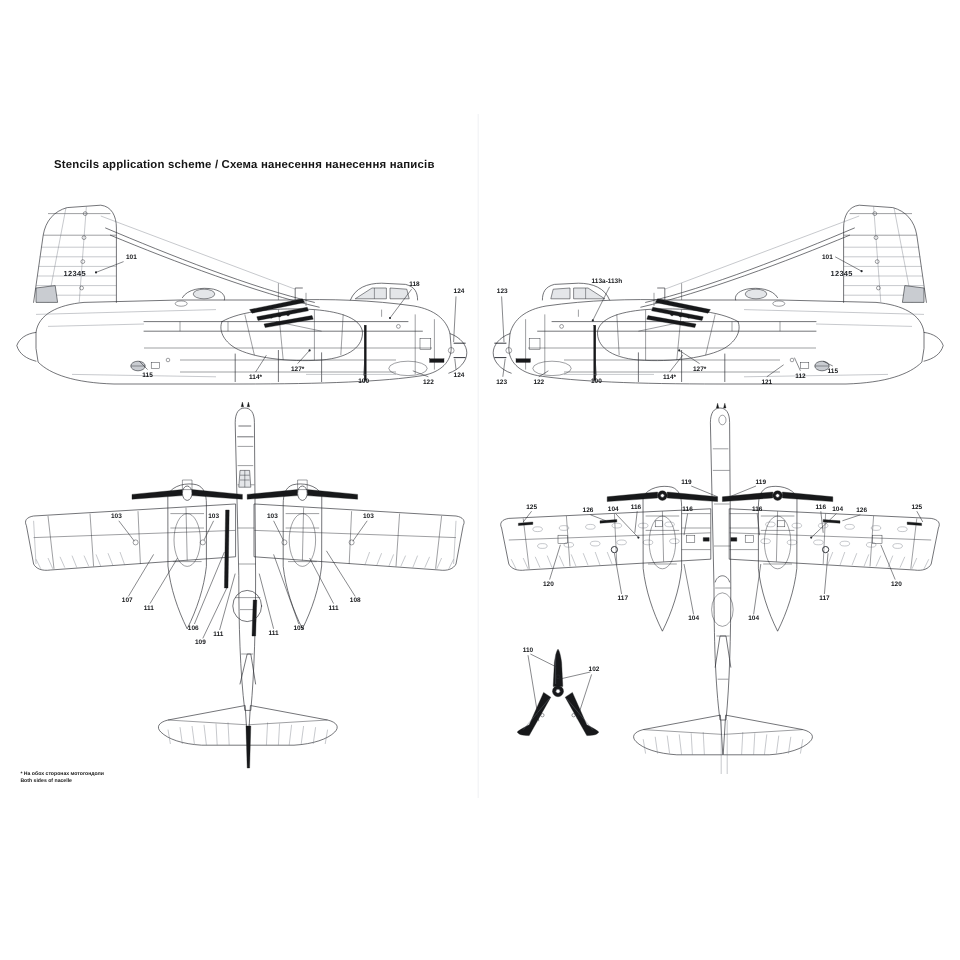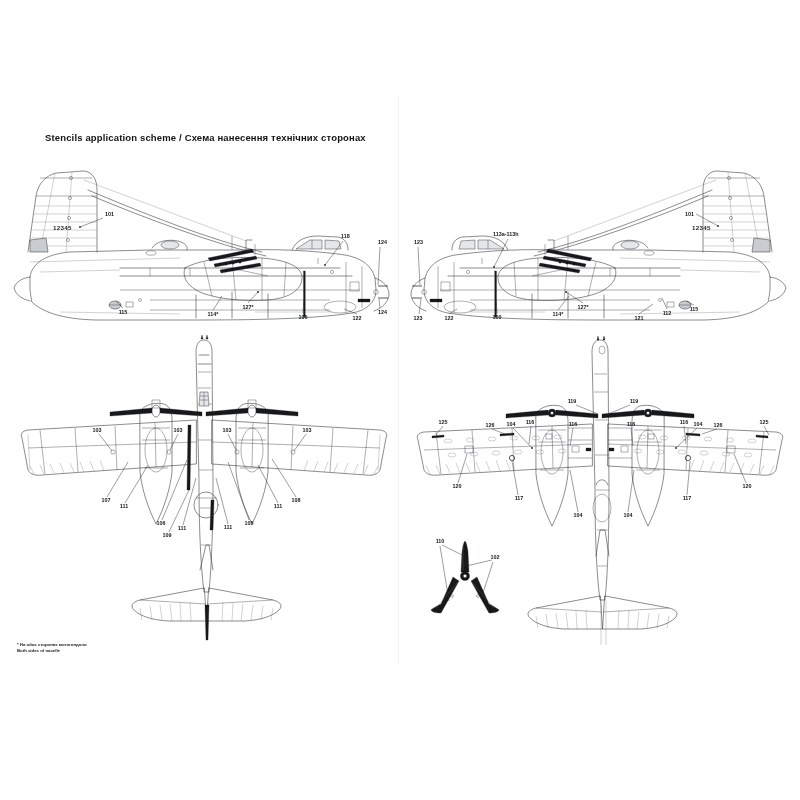--- a/index.html
+++ b/index.html
@@ -28,21 +28,21 @@
   .cal.mid{text-anchor:middle;}
   .cal.end{text-anchor:end;}
   .ser{font-family:"Liberation Sans",sans-serif;font-size:6.2px;font-weight:bold;
        fill:#23262b;letter-spacing:.3px;}
 </style>
 </head>
 <body>
 
 <div id="sheet">
 
-  <div id="title">Stencils application scheme / Схема нанесення технічних сторонах</div>
+  <div id="title">Stencils application scheme / Схема нанесення нанесення написів</div>
   <div id="divider"></div>
   <div id="footnote">
     <div>* На обох сторонах мотогондоли</div>
     <div>Both sides of nacelle</div>
   </div>
 
 <svg viewBox="0 0 800 800">
 
   <g>
 

